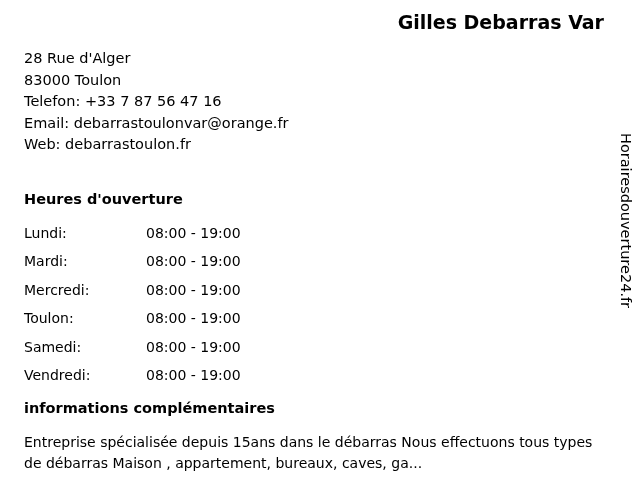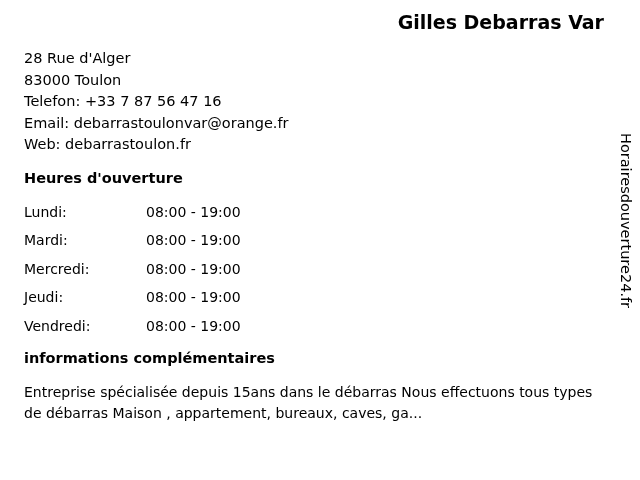--- a/index.html
+++ b/index.html
@@ -32,21 +32,21 @@
     font-size: 19px;
     font-weight: bold;
     letter-spacing: 0px;
     margin: 0 0 14px 0;
     line-height: 24px;
     text-align: right;
   }
   .address-block {
     font-size: 14.5px;
     line-height: 21.5px;
-    margin-bottom: 12px;
+    margin-bottom: 33px;
   }
   .address-line {
     white-space: pre;
   }
   .section-heading {
     font-size: 14.5px;
     font-weight: bold;
     margin: 12px 0 14px 0;
     line-height: 20px;
   }
@@ -117,21 +117,25 @@
         </tr>
         <tr>
           <td class="hours-day">Mardi:</td>
           <td class="hours-time">08:00 - 19:00</td>
         </tr>
         <tr>
           <td class="hours-day">Mercredi:</td>
           <td class="hours-time">08:00 - 19:00</td>
         </tr>
         <tr>
-          <td class="hours-day">Jeudi:</td>
+          <td class="hours-day">Toulon:</td>
+          <td class="hours-time">08:00 - 19:00</td>
+        </tr>
+        <tr>
+          <td class="hours-day">Samedi:</td>
           <td class="hours-time">08:00 - 19:00</td>
         </tr>
         <tr>
           <td class="hours-day">Vendredi:</td>
           <td class="hours-time">08:00 - 19:00</td>
         </tr>
       </tbody>
     </table>
 
     <h2 class="extra-heading">informations complémentaires</h2>

